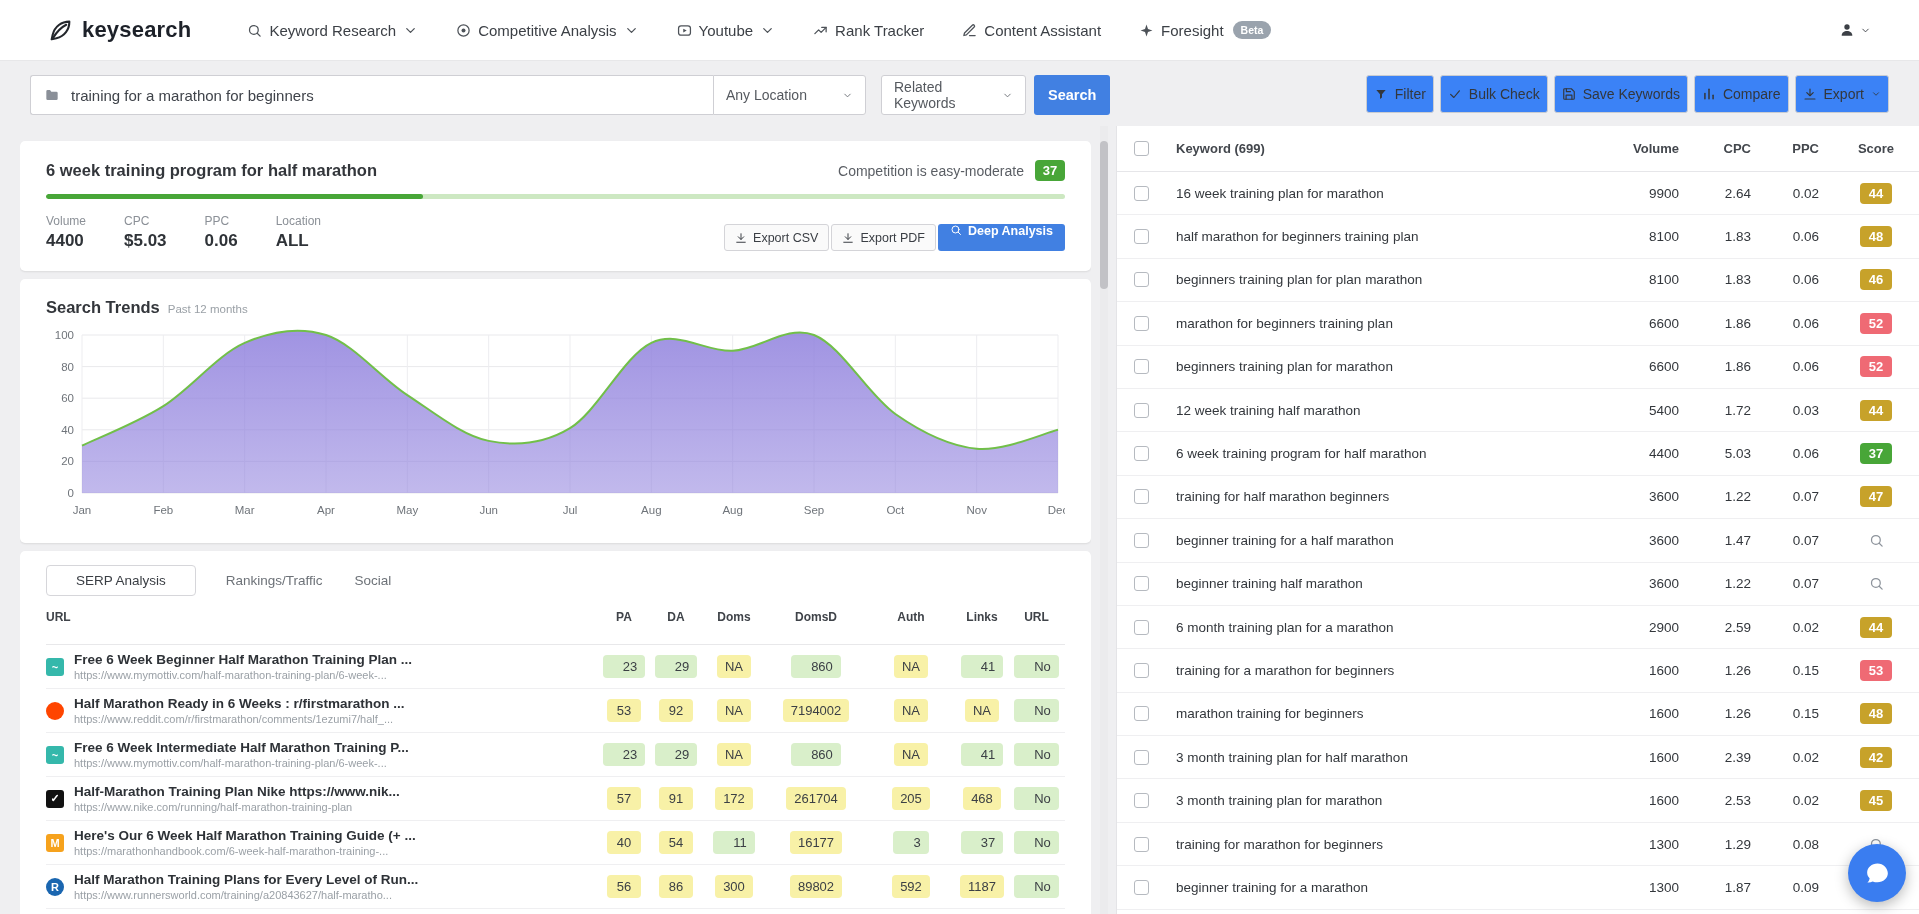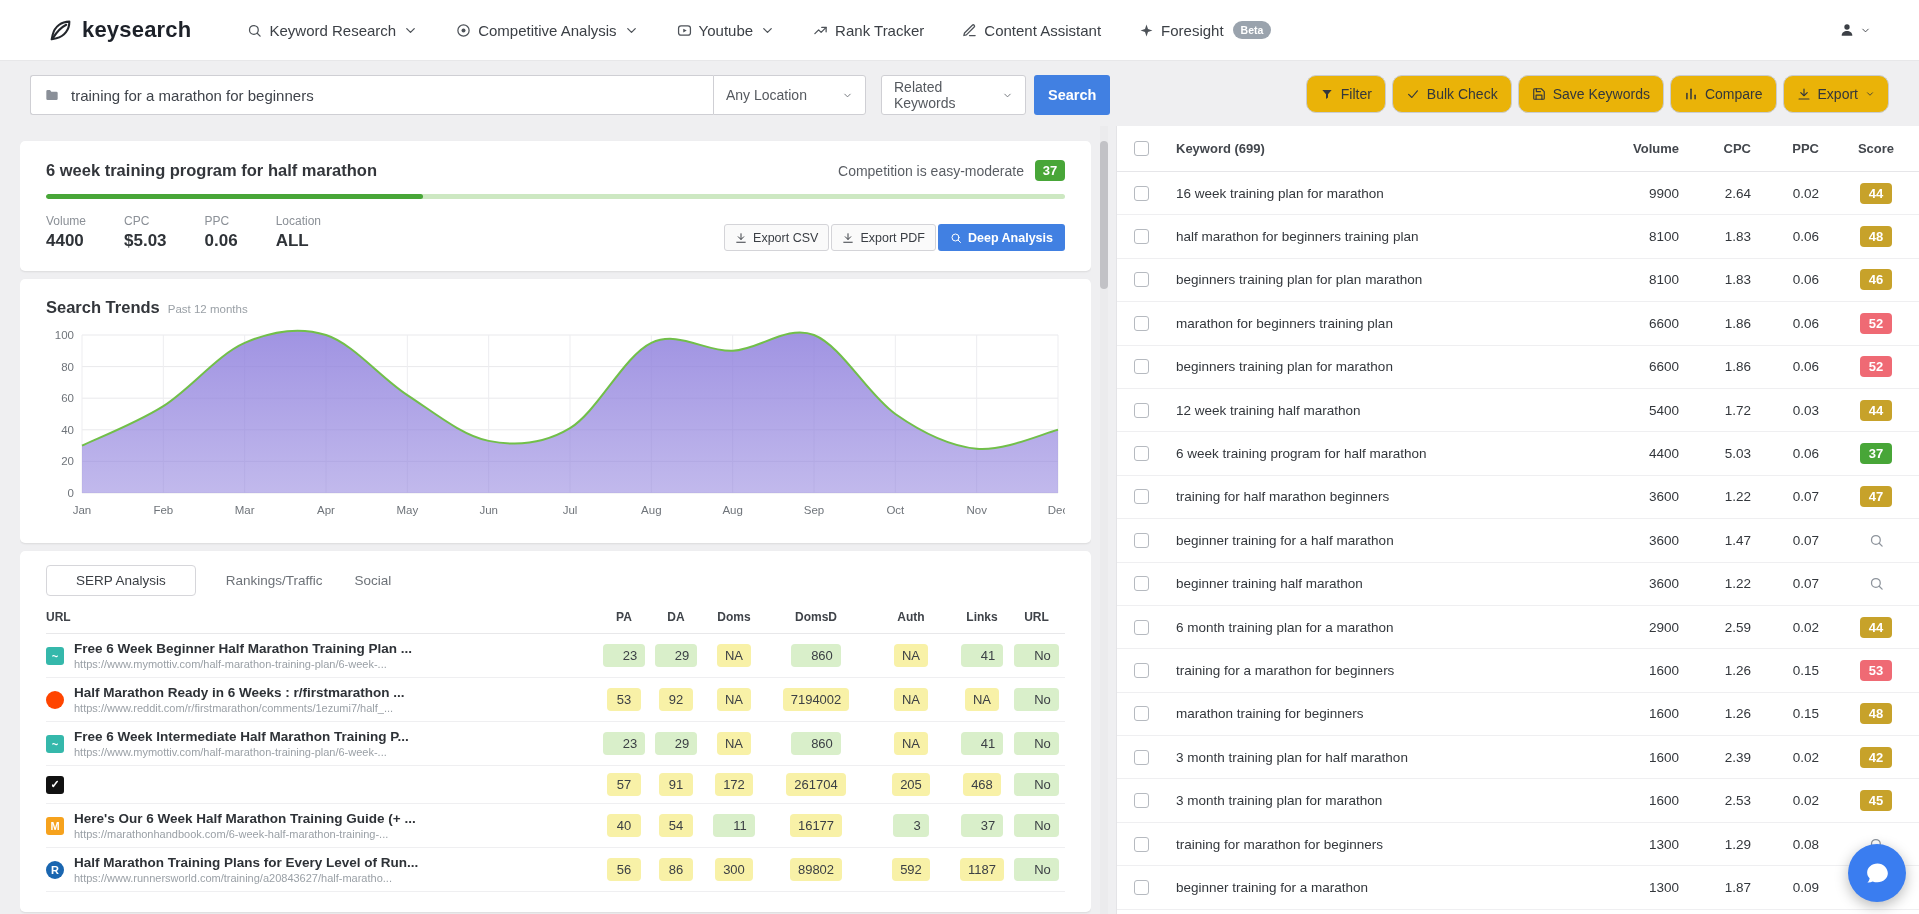--- a/index.html
+++ b/index.html
@@ -30,21 +30,21 @@
   .search-row { display: flex; align-items: flex-start; padding: 14px 30px 0 30px; height: 65px; }
   .search-field { display: flex; align-items: center; background: #fff; border: 1px solid #cfcfd4; border-right: none; border-radius: 3px 0 0 3px; height: 40px; width: 683px; padding: 0 13px; gap: 11px; color: #8a8f98; }
   .search-input { border: none; outline: none; flex: 1; font-size: 15px; color: #3f434a; font-family: inherit; background: transparent; }
   .select { height: 40px; background: #fff; border: 1px solid #cfcfd4; display: flex; align-items: center; justify-content: space-between; padding: 0 12px; font-size: 14px; color: #55595f; cursor: pointer; }
   .select .caret { color: #6b7076; }
   .select.location { width: 153px; border-radius: 0 3px 3px 0; }
   .select.mode { width: 145px; margin-left: 15px; border-radius: 3px; }
   .btn-search { margin-left: 8px; height: 40px; padding: 0 14px; background: #4180e2; color: #fff; border: none; border-radius: 3px; font-size: 14.5px; font-weight: 700; font-family: inherit; cursor: pointer; }
   .flex-spacer { flex: 1; }
   .toolbar-actions { display: flex; gap: 6px; }
-  .btn-tool { height: 38px; display: flex; align-items: center; gap: 7px; padding: 0 13px; background: #eab308; border: 1px solid #c9ccd1; border-radius: 10px; font-size: 14px; color: #33373c; font-family: inherit; cursor: pointer; white-space: nowrap; }
+  .btn-tool { height: 38px; display: flex; align-items: center; gap: 7px; padding: 0 7px; background: #3b82f6; border: 1px solid #c9ccd1; border-radius: 3px; font-size: 14px; color: #33373c; font-family: inherit; cursor: pointer; white-space: nowrap; }
   .btn-tool .icn svg { width: 14px; height: 14px; }
   .btn-tool .caret svg { width: 10px; height: 10px; }
 
   
   .main { display: flex; height: 788px; align-items: stretch; }
   .left-col { width: 1071px; margin-left: 20px; padding-top: 15px; display: flex; flex-direction: column; overflow: hidden; }
   .card { background: #fff; border-radius: 5px; box-shadow: 0 1px 2px rgba(0,0,0,.09); margin-bottom: 8px; }
 
   
   .overview-card { padding: 19px 26px 20px; }
@@ -56,39 +56,39 @@
   .score-badge.green { background: #48a638; }
   .progress { height: 5px; background: #cde8c2; border-radius: 3px; margin-top: 13px; overflow: hidden; }
   .progress-fill { height: 100%; background: #48a638; border-radius: 3px; }
   .overview-bottom { display: flex; justify-content: space-between; align-items: flex-end; margin-top: 15px; }
   .stats { display: flex; gap: 38px; }
   .stat-label { font-size: 12px; color: #8b9097; }
   .stat-value { font-size: 17px; font-weight: 700; color: #2f3338; margin-top: 3px; }
   .overview-actions { display: flex; gap: 2px; align-items: center; }
   .btn-light { height: 27px; display: flex; align-items: center; gap: 6px; padding: 0 10px; background: #fafafa; border: 1px solid #d4d4d8; border-radius: 3px; font-size: 12.5px; color: #3a3e44; font-family: inherit; cursor: pointer; }
   .btn-light .icn svg { width: 12px; height: 12px; }
-  .btn-blue { height: 27px; display: flex; align-items: center; gap: 6px; padding: 0 12px; background: #4180e2; border: none; border-radius: 3px; font-size: 12.5px; font-weight: 700; color: #fff; font-family: inherit; cursor: pointer; }
+  .btn-blue { height: 27px; display: flex; align-items: flex-start; gap: 6px; padding: 0 12px; background: #4180e2; border: none; border-radius: 3px; font-size: 12.5px; font-weight: 700; color: #fff; font-family: inherit; cursor: pointer; }
   .btn-blue .icn svg { width: 12px; height: 12px; }
 
   
   .trends-card { padding: 19px 26px 8px; }
   .trends-head { display: flex; align-items: baseline; gap: 8px; }
   .trends-title { font-size: 16.5px; font-weight: 700; color: #33363b; }
   .trends-sub { font-size: 11.5px; color: #9aa0a6; }
   #trend-chart { width: 1019px; height: 210px; margin-top: 8px; display: block; }
   #trend-chart text { font-family: "Liberation Sans", sans-serif; }
 
   
   .serp-card { padding: 14px 26px 20px; flex: 1; }
   .tabs { display: flex; align-items: center; gap: 28px; }
   .tab { font-size: 13.5px; color: #6d7278; padding: 8px 2px; cursor: pointer; white-space: nowrap; }
   .tab.active { border: 1px solid #d6d6da; border-radius: 4px; padding: 7px 29px; color: #3a3e44; background: #fff; text-align: center; }
   .serp-table { margin-top: 14px; }
   .serp-grid { display: grid; grid-template-columns: minmax(0,1fr) 52px 52px 64px 100px 90px 52px 57px; align-items: center; }
-  .serp-head { border-bottom: 1px solid #e8e8ea; padding-bottom: 9px; }
+  .serp-head { border-bottom: 1px solid #e8e8ea; padding-bottom: 20px; }
   .serp-head > div { font-size: 12px; font-weight: 700; color: #3f4349; text-align: center; }
   .serp-head > div:first-child { text-align: left; }
   .serp-row { border-bottom: 1px solid #efeff1; padding: 7px 0; }
   .serp-cell { text-align: center; }
   .pill { display: inline-block; min-width: 34px; padding: 4px 8px; border-radius: 4px; font-size: 13px; color: #3c4045; }
   .pill.g { background: #d9efca; padding-left: 20px; }
   .pill.y { background: #f8f1a7; }
   .serp-url-cell { display: flex; align-items: center; gap: 10px; min-width: 0; padding-right: 16px; }
   .favicon { width: 18px; height: 18px; border-radius: 3px; flex: none; display: flex; align-items: center; justify-content: center; font-size: 11px; font-weight: 700; color: #fff; }
   .favicon.circle { border-radius: 50%; }
@@ -488,20 +488,24 @@
             <div class="serp-cell"><span class="pill g">29</span></div>
             <div class="serp-cell"><span class="pill y">NA</span></div>
             <div class="serp-cell"><span class="pill g">860</span></div>
             <div class="serp-cell"><span class="pill y">NA</span></div>
             <div class="serp-cell"><span class="pill g">41</span></div>
             <div class="serp-cell"><span class="pill g">No</span></div>
           </div>
           <div class="serp-grid serp-row">
             <div class="serp-url-cell">
               <span class="favicon" style="background:#111111">✓</span>
+              <div class="serp-titles">
+                <span class="serp-title">Half-Marathon Training Plan Nike https://www.nik...</span>
+                <div class="serp-link">https://www.nike.com/running/half-marathon-training-plan</div>
+              </div>
             </div>
             <div class="serp-cell"><span class="pill y">57</span></div>
             <div class="serp-cell"><span class="pill y">91</span></div>
             <div class="serp-cell"><span class="pill y">172</span></div>
             <div class="serp-cell"><span class="pill y">261704</span></div>
             <div class="serp-cell"><span class="pill y">205</span></div>
             <div class="serp-cell"><span class="pill y">468</span></div>
             <div class="serp-cell"><span class="pill g">No</span></div>
           </div>
           <div class="serp-grid serp-row">

